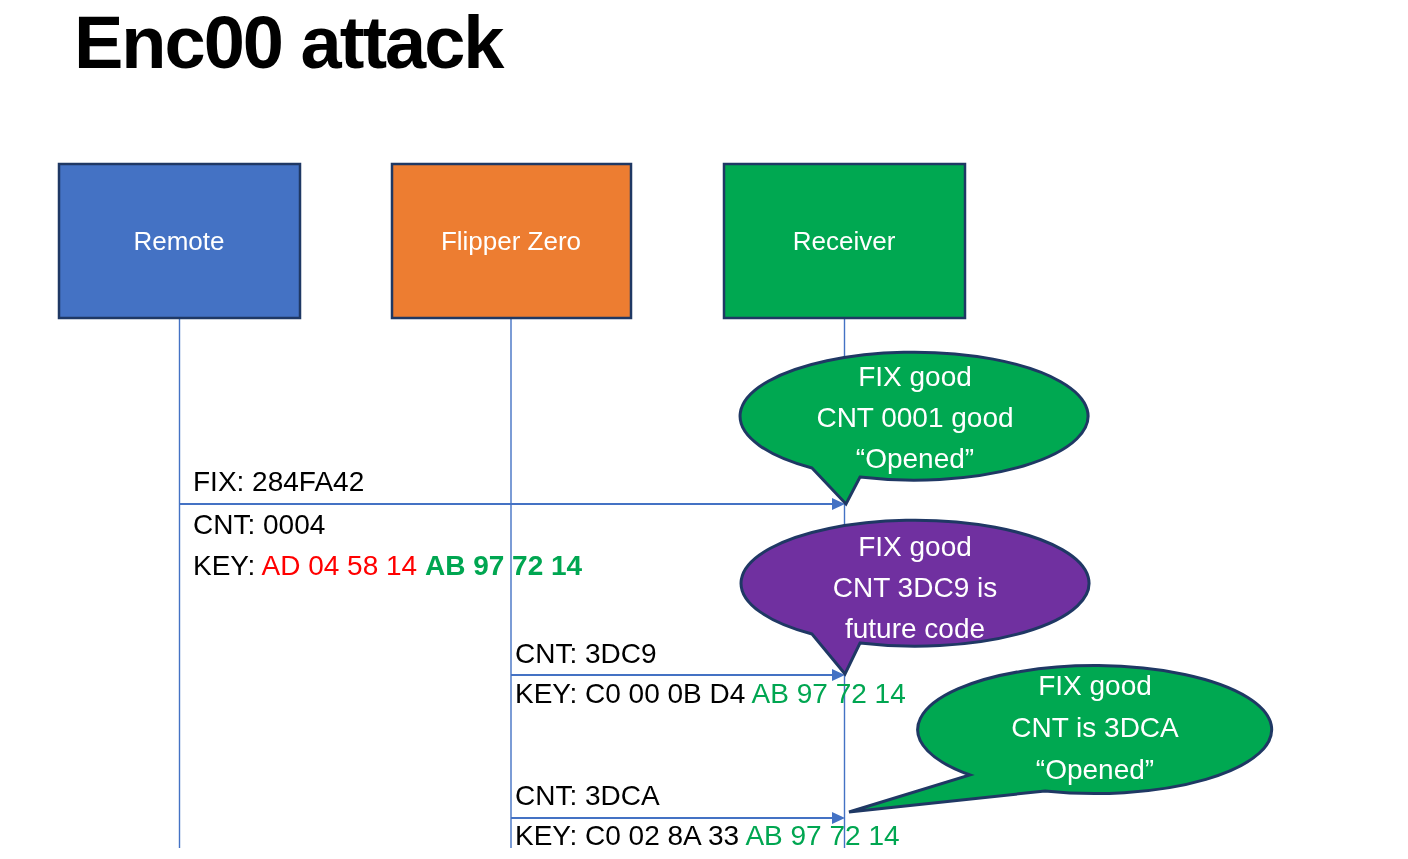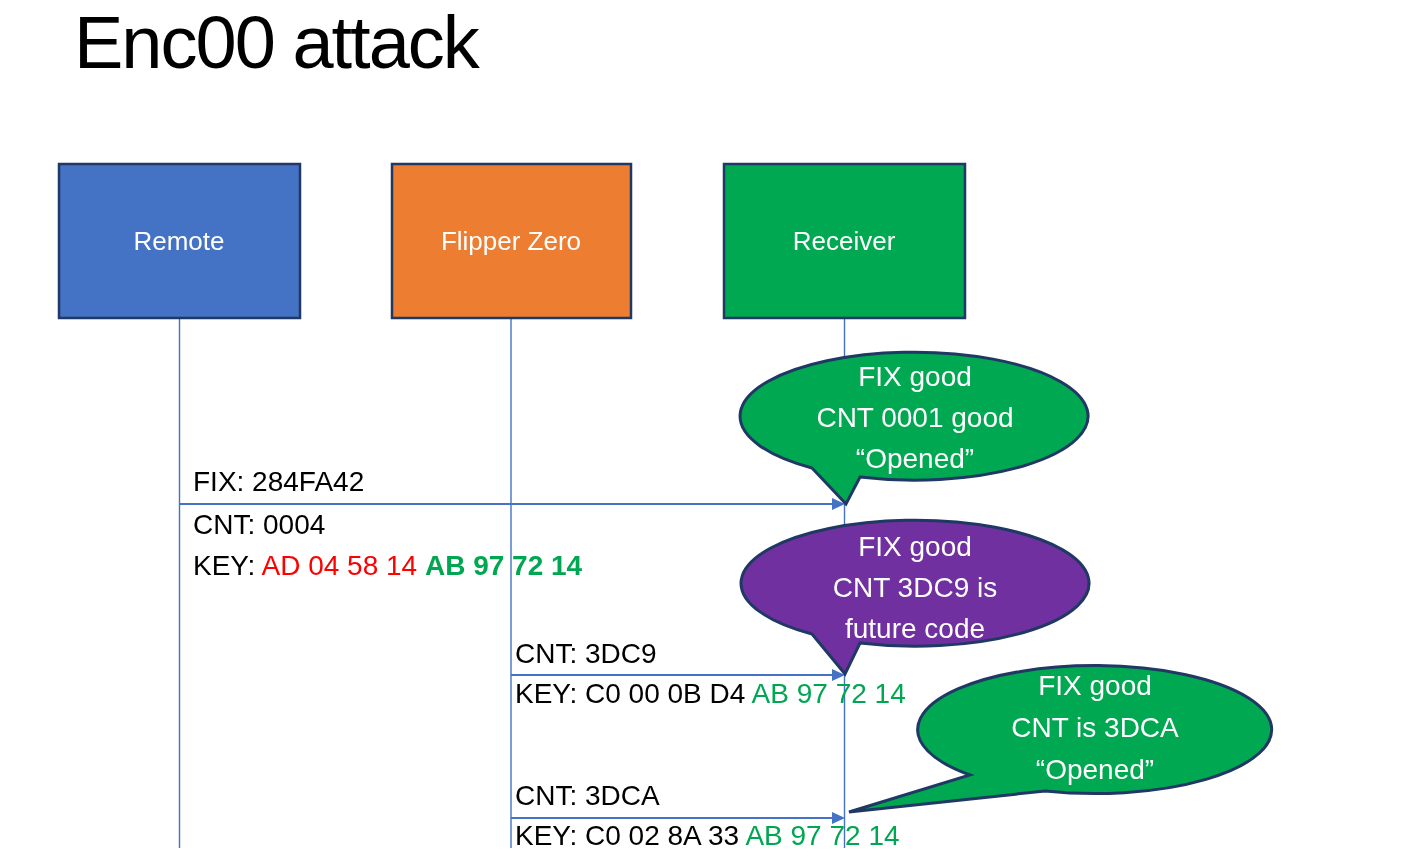--- a/index.html
+++ b/index.html
@@ -2,21 +2,21 @@
 <html><head>
 <meta charset="utf-8">
 <style>
   html,body { margin:0; padding:0; background:#ffffff; }
   .stage {
     position:relative; width:1408px; height:859px; background:#ffffff;
     overflow:hidden; font-family:"Liberation Sans", sans-serif;
   }
   .slide-title {
     position:absolute; left:74px; top:2px; margin:0;
-    font-size:74px; font-weight:400; letter-spacing:-2px; line-height:1.1;
+    font-size:74px; font-weight:700; letter-spacing:-2px; line-height:1.1;
     color:#000000; font-family:"Liberation Sans", sans-serif; white-space:nowrap;
   }
   svg.diagram { position:absolute; left:0; top:0; }
   svg.diagram text { font-family:"Liberation Sans", sans-serif; }
   .actor-label  { font-size:26px; text-anchor:middle; }
   .msg-label    { font-size:28px; }
   .bubble-label { font-size:28px; text-anchor:middle; }
   .bold { font-weight:bold; }
   .lifeline { stroke-width:1.4; }
   .msgline  { stroke-width:1.8; }

